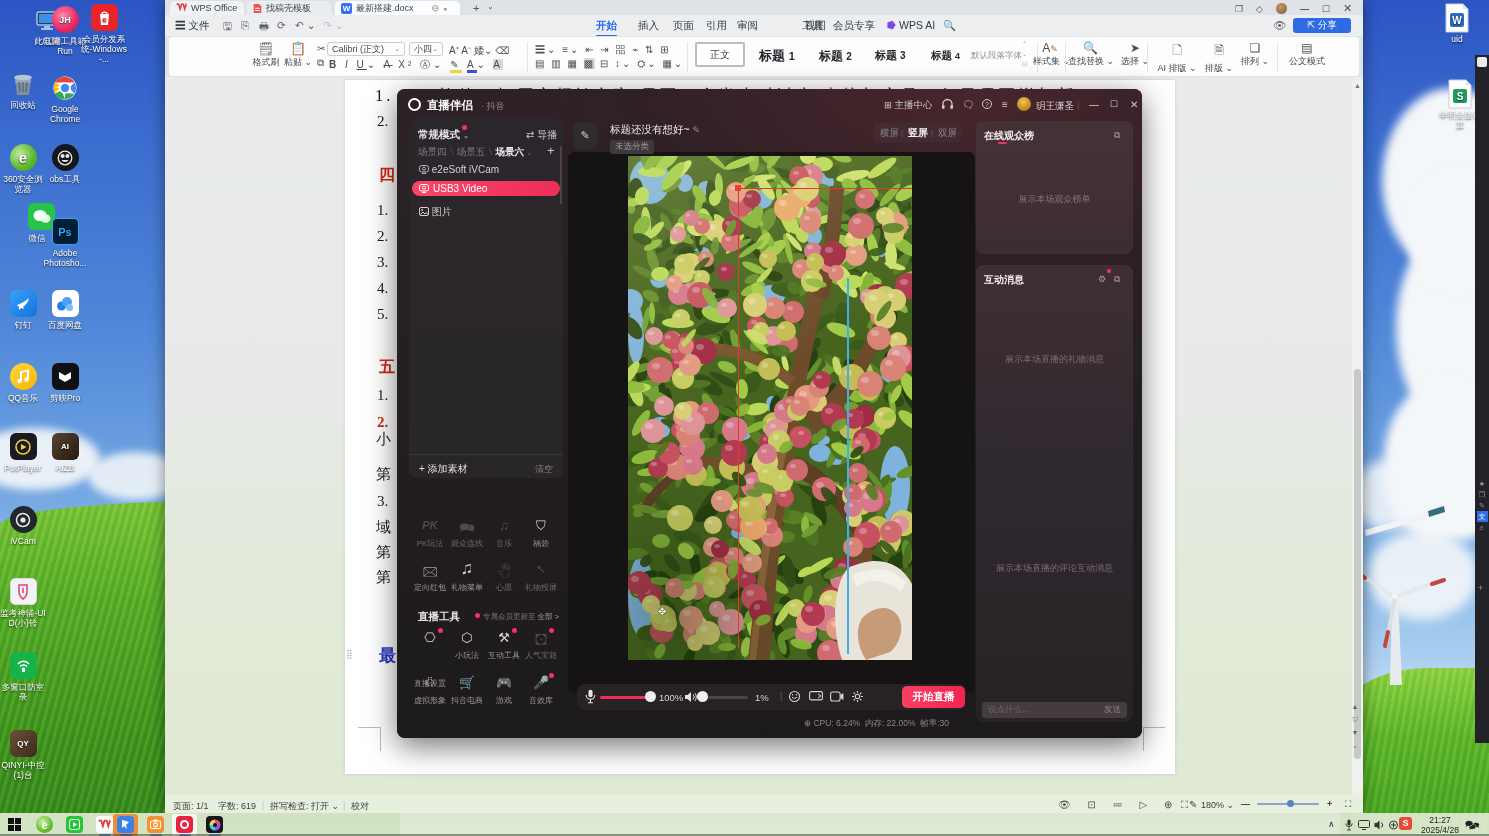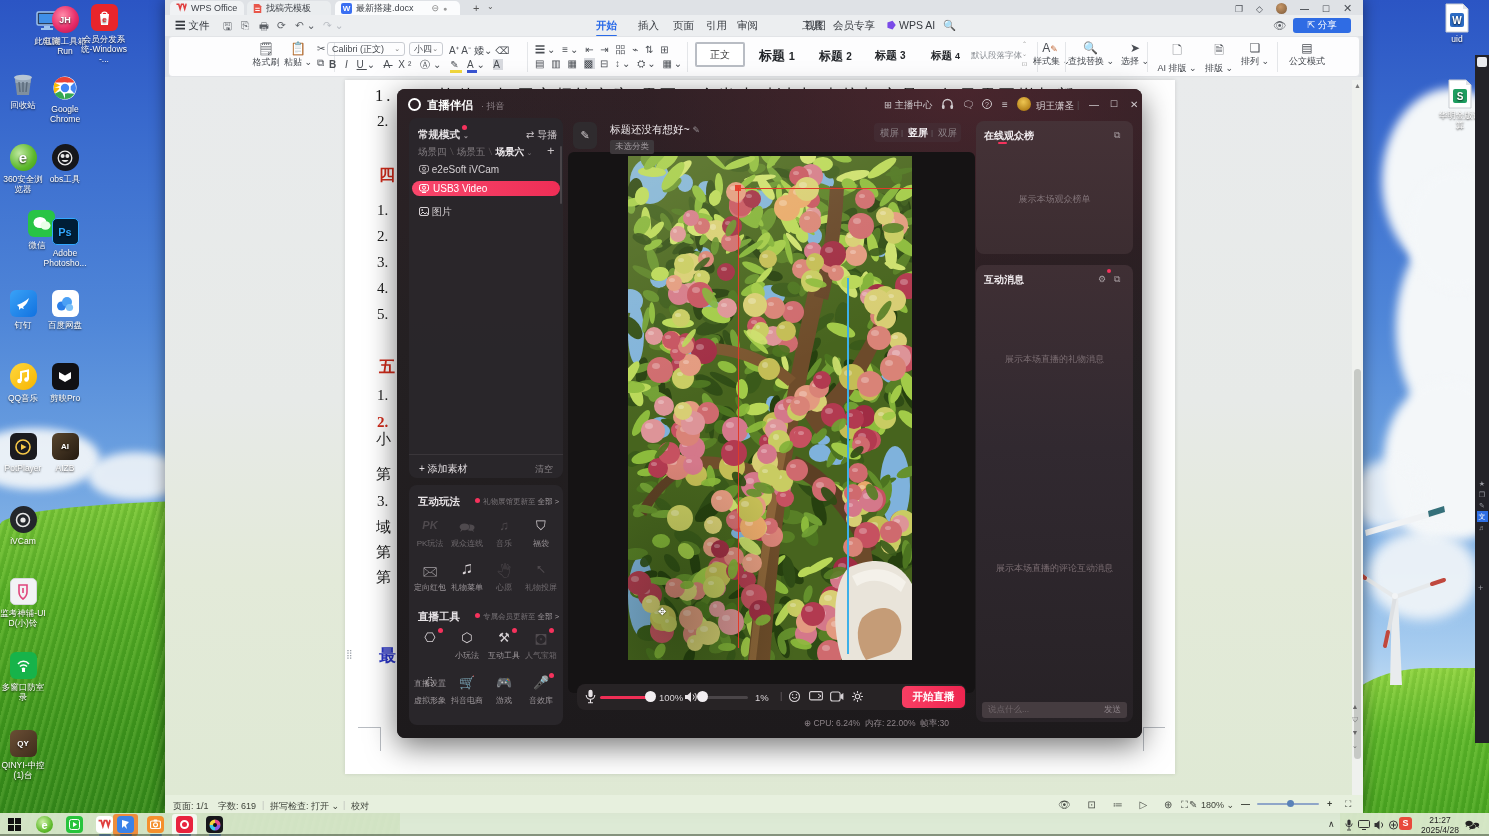--- a/index.html
+++ b/index.html
@@ -74,21 +74,21 @@
     </div>此电脑</div>
 <div class="dicon" style="left:0px;top:70px;"><div class="ig">
       <svg width="24" height="26" viewBox="0 0 24 26">
         <path d="M4 8 L20 8 L18 24 L6 24 Z" fill="#7f8f9f"></path>
         <path d="M4 8 L20 8 L19.4 12 L4.6 12 Z" fill="#98a8b8"></path>
         <ellipse cx="12" cy="6.5" rx="9" ry="2.8" fill="#b8c6d4"></ellipse>
         <path d="M8 11 L9 21 M12 11 L12 21 M16 11 L15 21" stroke="#5a6a7a" stroke-width="1.4"></path>
       </svg>
     </div>回收站</div>
 <div class="dicon" style="left:0px;top:144px;"><div class="ig" style="background:radial-gradient(circle at 35% 35%,#bfe8a0,#5cb82c 60%,#3f9a18);border-radius:50%;color:#fff;">e</div>360安全浏览器</div>
-<div class="dicon" style="left:0px;top:210px;padding-left:28px;"><div class="ig" style="background:#28c445;border-radius:6px;">
+<div class="dicon" style="left:0px;top:203px;padding-left:28px;"><div class="ig" style="background:#28c445;border-radius:6px;">
       <svg width="18" height="16" viewBox="0 0 18 16">
         <ellipse cx="7" cy="6.5" rx="6.5" ry="5.5" fill="#fff"></ellipse>
         <ellipse cx="12.5" cy="9.5" rx="5" ry="4.3" fill="#e8ffe8"></ellipse>
       </svg>
     </div>微信</div>
 <div class="dicon" style="left:0px;top:290px;"><div class="ig" style="background:linear-gradient(135deg,#39a2f7,#1272e0);border-radius:6px;">
       <svg width="16" height="16" viewBox="0 0 16 16">
         <path d="M2 9 C5 8 11 5 14 2 C13 6 11 9 8 11 L9 13 L6 12 L4 14 L4 11 Z" fill="#fff"></path>
       </svg>
     </div>钉钉</div>
@@ -364,26 +364,20 @@
           <rect x="0.5" y="0.5" width="9" height="8" rx="1.5" fill="none" stroke="#d5d0d3" stroke-width="1"></rect>
           <circle cx="3.2" cy="3" r="0.9" fill="#d5d0d3"></circle>
           <path d="M1.5 7.5 L4 5 L6 7 L7.5 5.5 L9 7.5" stroke="#d5d0d3" stroke-width="1" fill="none"></path>
         </svg> 图片</div>
   <div class="abs" style="left:0;top:336px;width:154px;height:1px;background:#3a363a;"></div>
   <div class="abs" style="left:151px;top:28px;width:2px;height:58px;background:#4a4549;border-radius:1px;"></div>
   <div class="abs" style="left:10px;top:344px;font-size:10px;color:#e2dde0;">+ 添加素材</div>
   <div class="abs" style="left:126px;top:345px;font-size:9px;color:#847f83;">清空</div>
  </div>
 
- <div class="card" style="left:12px;top:396px;width:154px;height:240px;background:rgba(42,39,43,.92);">
-  <div class="abs" style="left:9px;top:10px;font-size:10.5px;color:#e8e4e7;font-weight:bold;">互动玩法</div>
-  <div class="abs" style="left:66px;top:13px;width:5px;height:5px;background:#f5325c;border-radius:50%;"></div>
-  <div class="abs" style="left:74px;top:12px;font-size:8px;color:#78737 7;"></div>
-  <div class="abs" style="left:74px;top:12px;font-size:7.5px;color:#787377;white-space:nowrap;">礼物展馆更新至 <span style="color:#a8a2a6;">全部 &gt;</span></div>
- </div>
 
  <div class="abs" style="left:19px;top:430px;width:28px;text-align:center;font-size:11px;color:#4f4a4e;font-weight:bold;font-style:italic;">PK</div>
  <div class="abs" style="left:56px;top:429px;width:28px;text-align:center;font-size:13px;color:#4f4a4e;">🗪</div>
  <div class="abs" style="left:93px;top:429px;width:28px;text-align:center;font-size:13px;color:#4f4a4e;">♫</div>
  <div class="abs" style="left:130px;top:429px;width:28px;text-align:center;font-size:13px;color:#d8d3d6;">⛉</div>
  <div class="abs" style="left:11px;top:449px;width:44px;text-align:center;font-size:8px;color:#6f6a6e;">PK玩法</div>
  <div class="abs" style="left:48px;top:449px;width:44px;text-align:center;font-size:8px;color:#6f6a6e;">观众连线</div>
  <div class="abs" style="left:85px;top:449px;width:44px;text-align:center;font-size:8px;color:#6f6a6e;">音乐</div>
  <div class="abs" style="left:122px;top:449px;width:44px;text-align:center;font-size:8px;color:#9b9599;">福袋</div>
  <div class="abs" style="left:19px;top:473px;width:28px;text-align:center;font-size:13px;color:#d8d3d6;">🖂</div>

